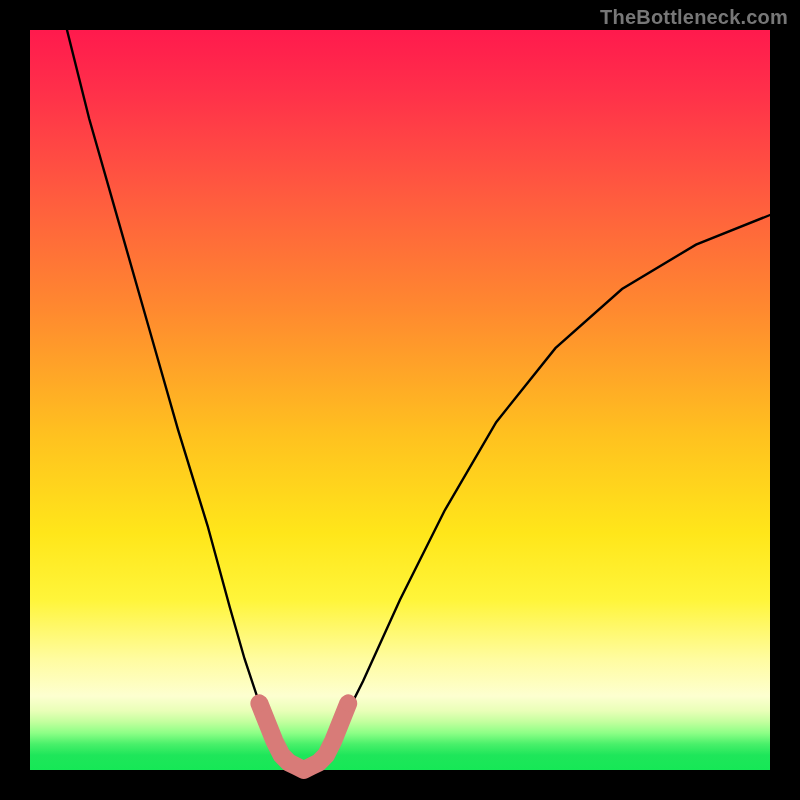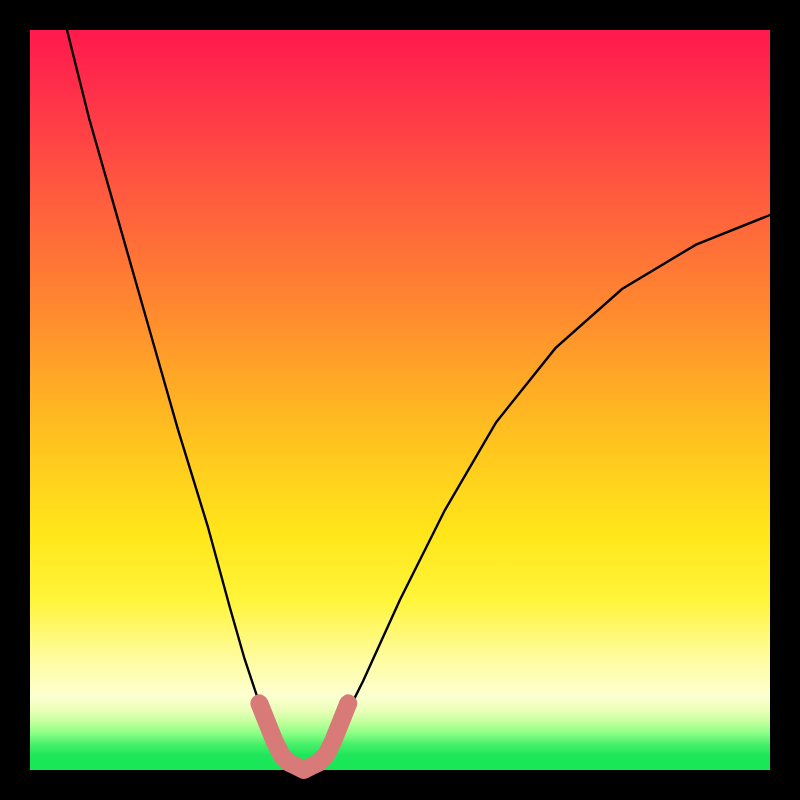--- a/index.html
+++ b/index.html
@@ -61,20 +61,21 @@
     top: 0;
     width: 740px;
     height: 740px;
     overflow: visible;
   }
 </style>
 </head>
 <body>
 
 <div class="frame">
+  <div class="watermark">TheBottleneck.com</div>
   <div class="plot-area">
     <svg class="curve" viewBox="0 0 740 740">
       <g>
         <path id="curve-path" fill="none" stroke="#000" stroke-width="2.4" stroke-linecap="round" d="M37.0 0.0 L59.2 88.8 L88.8 192.4 L118.4 296.0 L148.0 399.6 L177.6 495.8 L199.8 577.2 L214.6 629.0 L229.4 673.4 L244.2 710.4 L259.0 732.6 L273.8 740.0 L288.6 732.6 L303.4 710.4 L333.0 651.2 L370.0 569.8 L414.4 481.0 L466.2 392.2 L525.4 318.2 L592.0 259.0 L666.0 214.6 L740.0 185.0"></path>
       </g>
       <g id="marker-group">
           <path d="M229.4 673.4 L244.2 710.4 L251.6 725.2 L259.0 732.6 L266.4 736.3 L273.8 740.0 L281.2 736.3 L288.6 732.6 L296.0 725.2 L303.4 710.4 L318.2 673.4" fill="none" stroke="#d87b78" stroke-width="18" stroke-linecap="round" stroke-linejoin="round"></path>
           <circle cx="229.4" cy="673.4" r="8" fill="#d87b78"></circle>
           <circle cx="318.2" cy="673.4" r="8" fill="#d87b78"></circle>
         </g>

